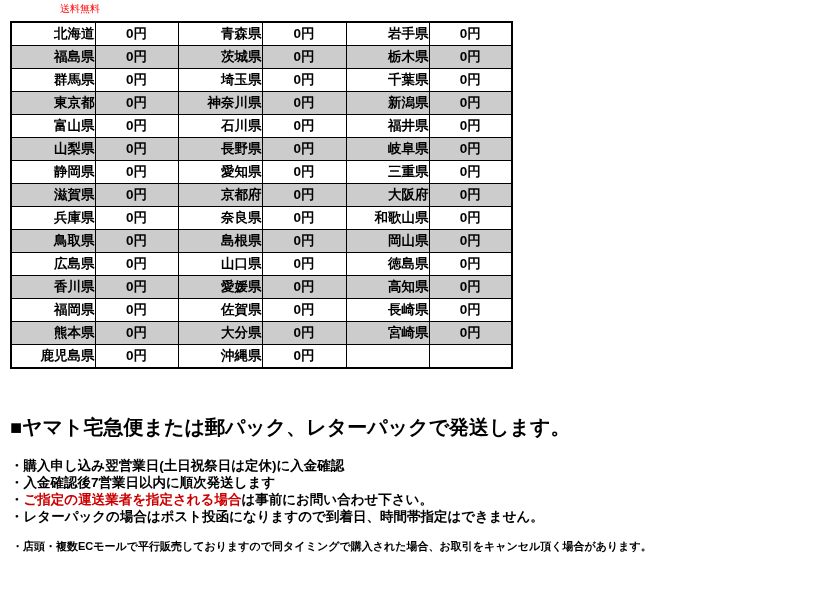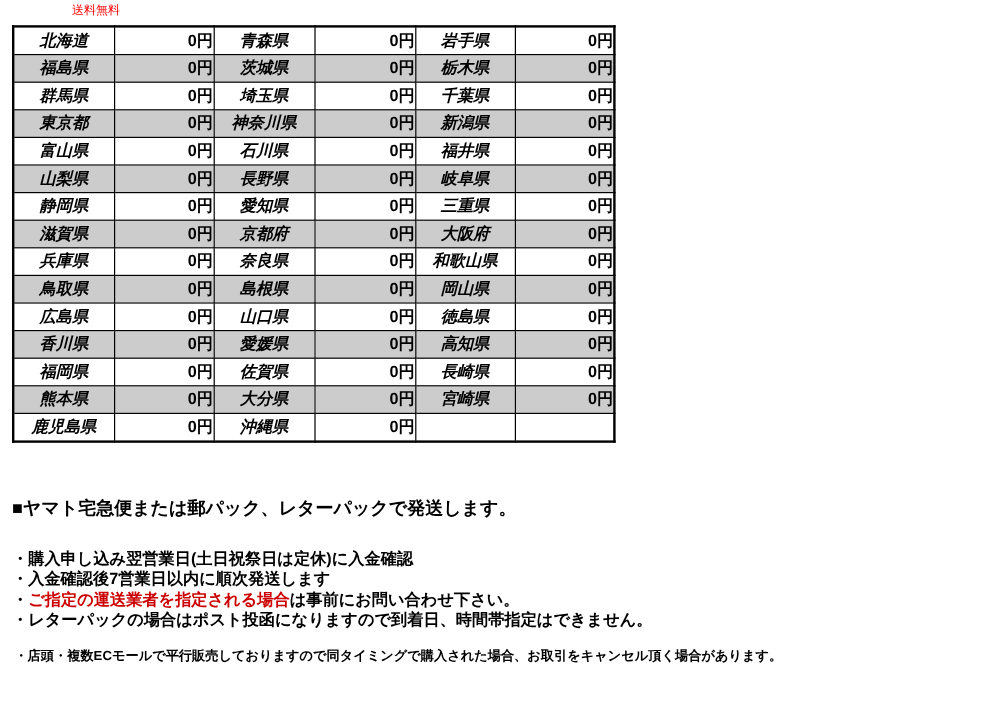--- a/index.html
+++ b/index.html
@@ -38,27 +38,27 @@
   table.fee-table td {
     border: 1px solid var(--border-color, #000);
     height: 22px;
     padding: 0;
     white-space: nowrap;
     overflow: hidden;
   }
   table.fee-table tr:nth-child(even) td {
     background: var(--row-gray, #cccccc);
   }
-  td.pref-cell { text-align: center; font-style: italic; }
-  td.fee-cell  { text-align: right; padding-left: 10px; }
+  td.pref-cell { text-align: right; }
+  td.fee-cell  { text-align: center; padding-left: 10px; }
   .heading {
     position: absolute;
     left: 10px;
     top: 414px;
-    font-size: 15px;
+    font-size: 20px;
     font-weight: bold;
     white-space: nowrap;
   }
   .notes {
     position: absolute;
     left: 10px;
     top: 457px;
     font-size: 13.5px;
     font-weight: bold;
     line-height: 17px;

